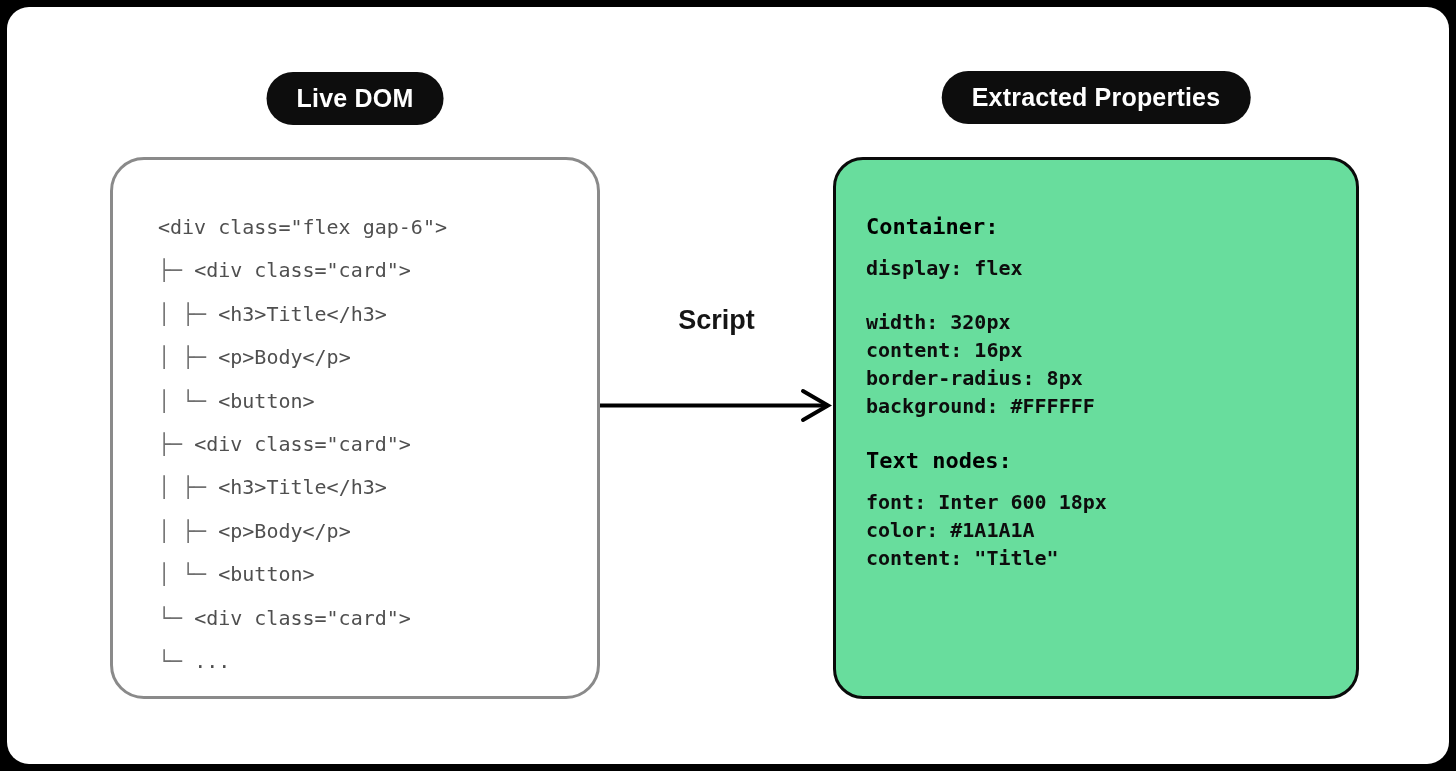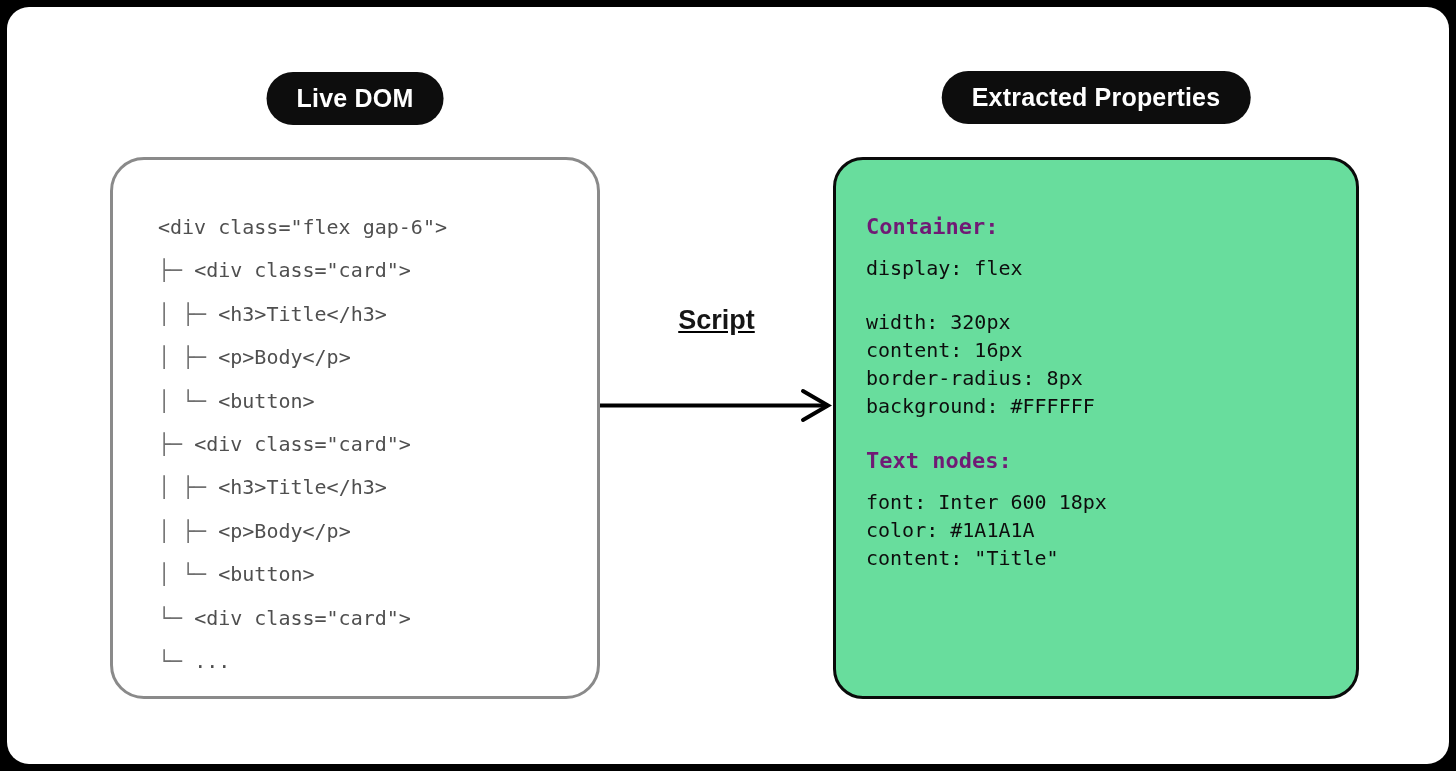--- a/index.html
+++ b/index.html
@@ -53,21 +53,20 @@
     white-space: pre;
   }
   .tree-prefix { color: #6e6e6e; }
   .tree-code   { color: #4f4f4f; }
 
   .arrow-zone {
     position: absolute;
     left: 593px; top: 296px;
     width: 233px;
     text-align: center;
-    text-decoration: underline;
   }
   .arrow-label {
     font-size: 27px;
     font-weight: bold;
     color: #151515;
     line-height: 34px;
   }
   .arrow-svg {
     position: absolute;
     left: 593px; top: 380px;
@@ -82,28 +81,28 @@
     border: 3px solid #0a0a0a;
     border-radius: 30px;
     padding: 52px 24px 0 30px;
     overflow: hidden;
   }
   .prop-section { margin-bottom: 26px; }
   .prop-heading {
     font-family: "DejaVu Sans Mono", "Liberation Mono", monospace;
     font-size: 22px;
     font-weight: bold;
-    color: #701a75;
+    color: #000000;
     line-height: 30px;
     margin-bottom: 12px;
   }
   .prop-line {
     font-family: "DejaVu Sans Mono", "Liberation Mono", monospace;
     font-size: 20px;
-    font-weight: normal;
+    font-weight: bold;
     color: #0d0d0d;
     line-height: 28px;
     white-space: pre;
   }
 </style>
 </head>
 <body>
 
 <div class="canvas">
 

